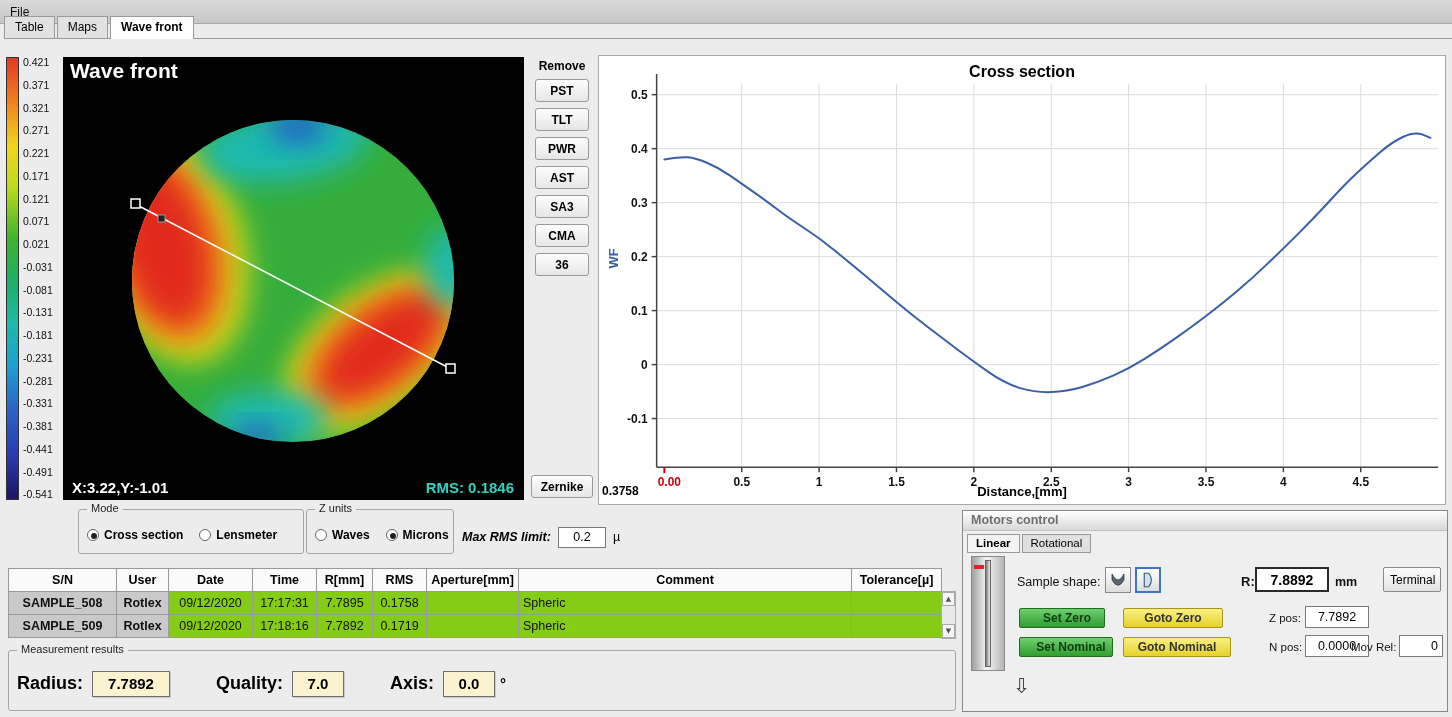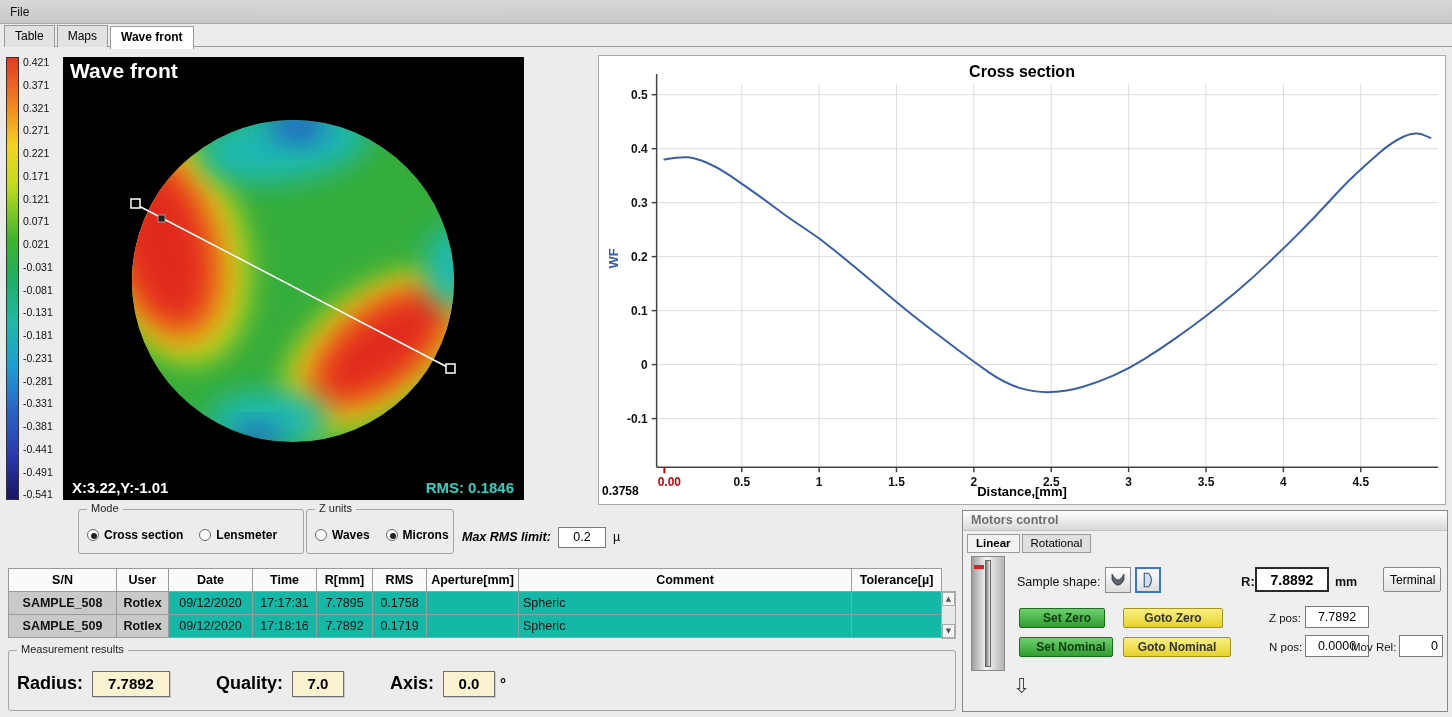--- a/index.html
+++ b/index.html
@@ -2,21 +2,21 @@
 <html><head>
 <meta charset="utf-8">
 <style>
   * { box-sizing: border-box; }
   body { margin: 0; background: #888; font-family: "Liberation Sans", sans-serif; }
   .screen { position: relative; width: 1452px; height: 717px; background: #ececec; outline: 1px solid #5a5a5a; overflow: hidden; }
 
   
   .menubar { position: absolute; left: 0; top: 0; width: 100%; height: 24px; background: linear-gradient(#d9d9d9,#c7c7c7); border-bottom: 1px solid #a8a8a8; display: flex; align-items: center; }
   .menu-item { font-size: 12px; padding: 3px 10px; color: #111; }
-  .tabbar { position: absolute; left: 4px; top: 25px; right: 0; height: 22px; display: flex; align-items: flex-start; border-bottom: 1px solid #9a9a9a; }
+  .tabbar { position: absolute; left: 4px; top: 25px; right: 0; height: 14px; display: flex; align-items: flex-end; border-bottom: 1px solid #9a9a9a; }
   .tab { font-size: 12px; padding: 3px 10px 4px; border: 1px solid #9a9a9a; border-bottom: none; background: #e2e2e2; margin-right: 2px; }
   .tab.active { background: #fff; font-weight: bold; position: relative; top: 1px; padding-bottom: 5px; }
 
   
   .wf-colorbar { position: absolute; left: 6px; top: 57px; width: 56px; height: 443px; display: flex; }
   .cb-strip { width: 13px; height: 100%; border: 1px solid #333;
     background: linear-gradient(180deg,#e03a28 0%,#f07820 9%,#f2d51e 20%,#bfdc1c 29%,#3fb42e 41%,#1fae62 50%,#1fb9a8 60%,#1e9fd2 70%,#2b62c4 80%,#2a3bb0 90%,#1b1464 100%); }
   .cb-labels { display: flex; flex-direction: column; justify-content: space-between; padding: 0 0 0 4px; height: 100%; }
   .cb-label { font-size: 10.5px; color: #111; line-height: 1; }
 
@@ -53,21 +53,21 @@
   .radio-label { font-size: 12px; font-weight: bold; white-space: nowrap; }
   .mode-box { left: 78px; top: 509px; width: 226px; height: 45px; }
   .zunits-box { left: 306px; top: 509px; width: 148px; height: 45px; }
   .maxrms { position: absolute; left: 462px; top: 524px; height: 26px; display: flex; align-items: center; gap: 7px; }
   .maxrms-label { font-size: 12.5px; font-weight: bold; font-style: italic; }
   .maxrms-input { width: 48px; height: 21px; border: 1px solid #7a7a7a; font: 12.5px "Liberation Sans", sans-serif; text-align: center; background: #fff; }
   .maxrms-unit { font-size: 12.5px; }
 
   
   .results-table { position: absolute; left: 8px; top: 568px; }
-  .results-table table { border-collapse: collapse; table-layout: fixed; width: 933px; background: #14b8a6; }
+  .results-table table { border-collapse: collapse; table-layout: fixed; width: 933px; background: #84cc16; }
   .results-table th, .results-table td { border: 1px solid #9a9a9a; height: 23px; font-size: 12.5px; padding: 0 4px; overflow: hidden; white-space: nowrap; }
   .results-table th { font-weight: bold; background: #fafafa; text-align: center; }
   .results-table td { text-align: center; color: #111; }
   .results-table td:nth-child(1), .results-table td:nth-child(2) { background: #c9c9c9; font-weight: bold; }
   .results-table td:nth-child(8) { text-align: left; }
   .tbl-scroll { position: absolute; left: 941px; top: 591px; width: 15px; height: 48px; background: #e8e8e8; border: 1px solid #ababab; display: flex; flex-direction: column; justify-content: space-between; }
   .scroll-btn { width: 13px; height: 14px; background: #f4f4f4; border: 1px solid #ababab; font-size: 7px; color: #555; display: flex; align-items: center; justify-content: center; font-family: "DejaVu Sans", sans-serif; }
 
   
   .measure-box { left: 8px; top: 650px; width: 948px; height: 61px; }
@@ -171,20 +171,33 @@
         <rect x="68" y="142" width="9" height="9" fill="#000" stroke="#fff" stroke-width="1.5"></rect>
         <rect x="383" y="307" width="9" height="9" fill="#000" stroke="#fff" stroke-width="1.5"></rect>
         <rect x="95" y="158" width="7" height="7" fill="#222" stroke="#999"></rect>
       </g>
     </svg>
     <div class="wf-title">Wave front</div>
     <div class="wf-coords">X:3.22,Y:-1.01</div>
     <div class="wf-rms">RMS: 0.1846</div>
   </div>
 
+  <div class="remove-panel">
+    <div class="rm-title">Remove</div>
+    <div class="rm-buttons">
+        <button class="rm-btn">PST</button>
+        <button class="rm-btn">TLT</button>
+        <button class="rm-btn">PWR</button>
+        <button class="rm-btn">AST</button>
+        <button class="rm-btn">SA3</button>
+        <button class="rm-btn">CMA</button>
+        <button class="rm-btn">36</button>
+      </div>
+    <button class="zernike-btn">Zernike</button>
+  </div>
 
   <div class="chart-panel">
     <svg class="chart-svg" viewBox="0 0 848 450">
         <line x1="57" x2="842" y1="364.19718309859155" y2="364.19718309859155" stroke="#dcdcdc"></line>
         <line x1="57" x2="842" y1="309.97183098591546" y2="309.97183098591546" stroke="#dcdcdc"></line>
         <line x1="57" x2="842" y1="255.7464788732394" y2="255.7464788732394" stroke="#dcdcdc"></line>
         <line x1="57" x2="842" y1="201.52112676056336" y2="201.52112676056336" stroke="#dcdcdc"></line>
         <line x1="57" x2="842" y1="147.29577464788736" y2="147.29577464788736" stroke="#dcdcdc"></line>
         <line x1="57" x2="842" y1="93.07042253521121" y2="93.07042253521121" stroke="#dcdcdc"></line>
         <line x1="57" x2="842" y1="38.84507042253523" y2="38.84507042253523" stroke="#dcdcdc"></line>

